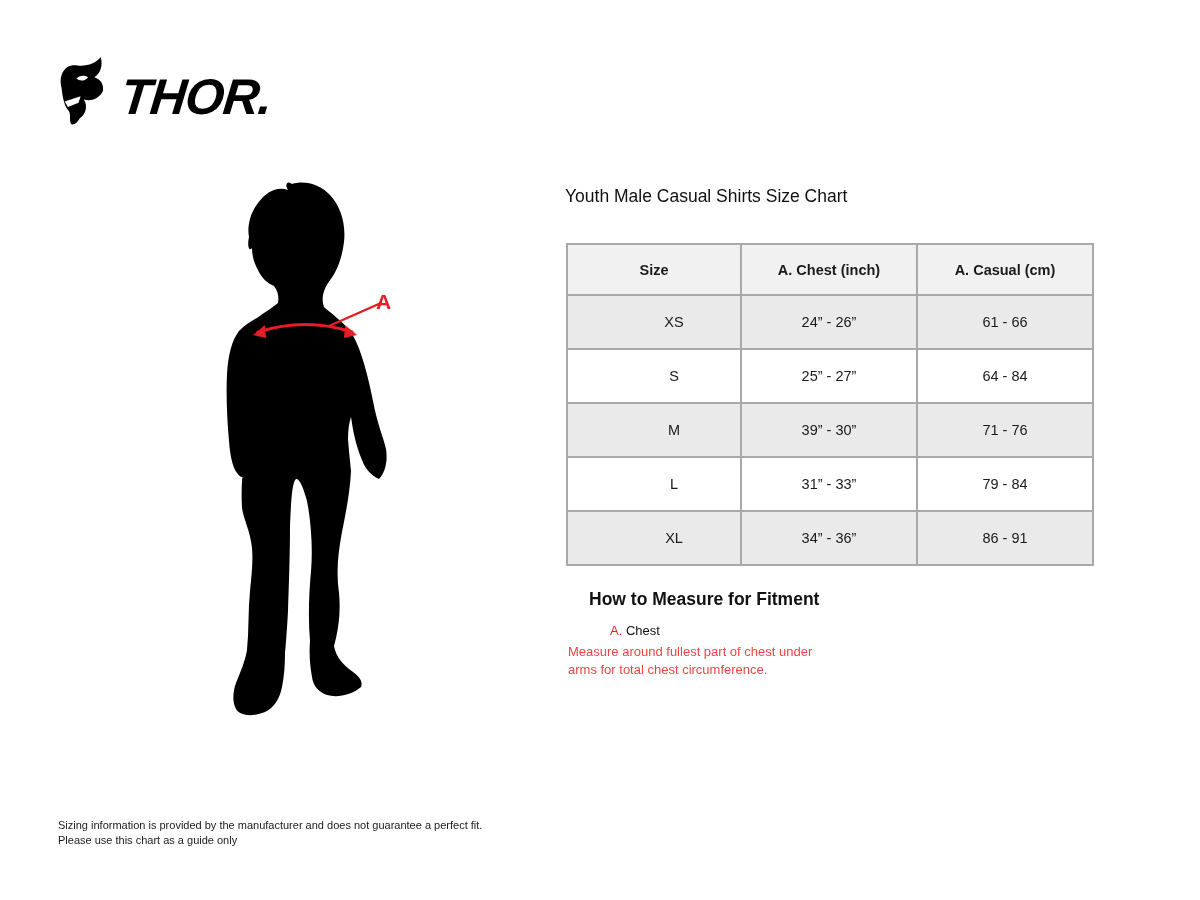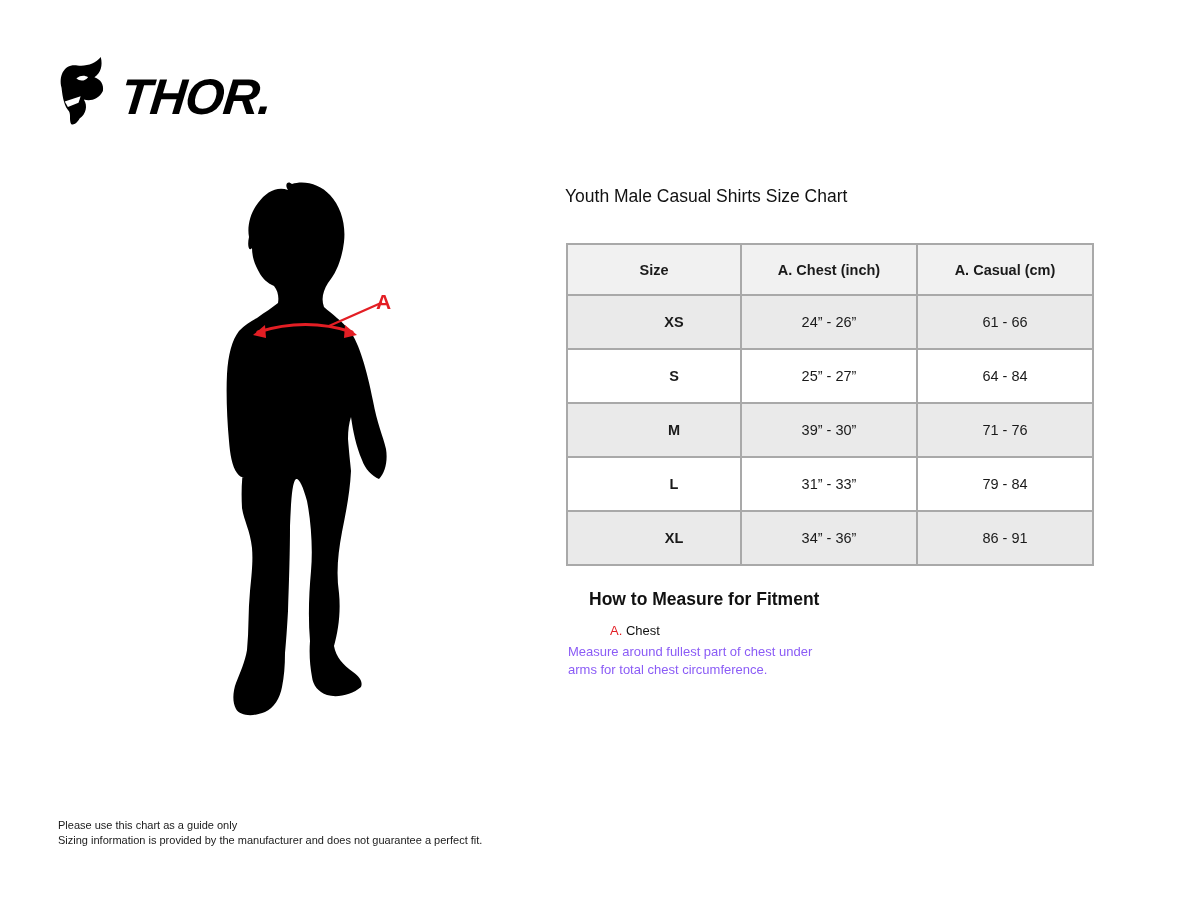--- a/index.html
+++ b/index.html
@@ -57,31 +57,31 @@
   table.size-table col.c3 { width: 176px; }
   table.size-table th, table.size-table td {
     border: 2px solid var(--table-border);
     text-align: center; vertical-align: middle;
     font-size: 14.5px;
     color: #1a1a1a;
   }
   table.size-table th { height: 51px; background: var(--header-bg); font-weight: bold; }
   table.size-table td { height: 54px; background: #ffffff; }
   table.size-table tr.alt td { background: var(--row-alt-bg); }
-  table.size-table td.size-cell { font-weight: bold; padding-left: 40px; }
+  table.size-table td.size-cell { font-weight: normal; padding-left: 40px; }
 
   
   .measure-title {
     position: absolute; left: 589px; top: 589px;
     font-size: 17.5px; font-weight: bold;
   }
   .measure-item { position: absolute; left: 568px; top: 623px; width: 250px; }
   .measure-item-head { font-size: 13px; font-weight: normal; margin-bottom: 5px; margin-left: 42px; }
   .measure-key { color: var(--accent-red); }
-  .measure-desc { font-size: 13px; line-height: 1.38; color: #8b5cf6; }
+  .measure-desc { font-size: 13px; line-height: 1.38; color: #ef4444; }
 
   
   .disclaimer {
     position: absolute; left: 58px; top: 818px;
     font-size: 11px; line-height: 1.35; color: #1a1a1a;
   }
 </style>
 </head>
 <body>
 
@@ -215,15 +215,15 @@
 <div class="measure-title">How to Measure for Fitment</div>
 <div class="measure-item">
   <div class="measure-item-head">
     <span class="measure-key">A.</span>
     <span>Chest</span>
   </div>
   <div class="measure-desc">Measure around fullest part of chest under arms for total chest circumference.</div>
 </div>
 
 <div class="disclaimer">
+  <div>Sizing information is provided by the manufacturer and does not guarantee a perfect fit.</div>
   <div>Please use this chart as a guide only</div>
-  <div>Sizing information is provided by the manufacturer and does not guarantee a perfect fit.</div>
 </div>
 
 </body></html>

